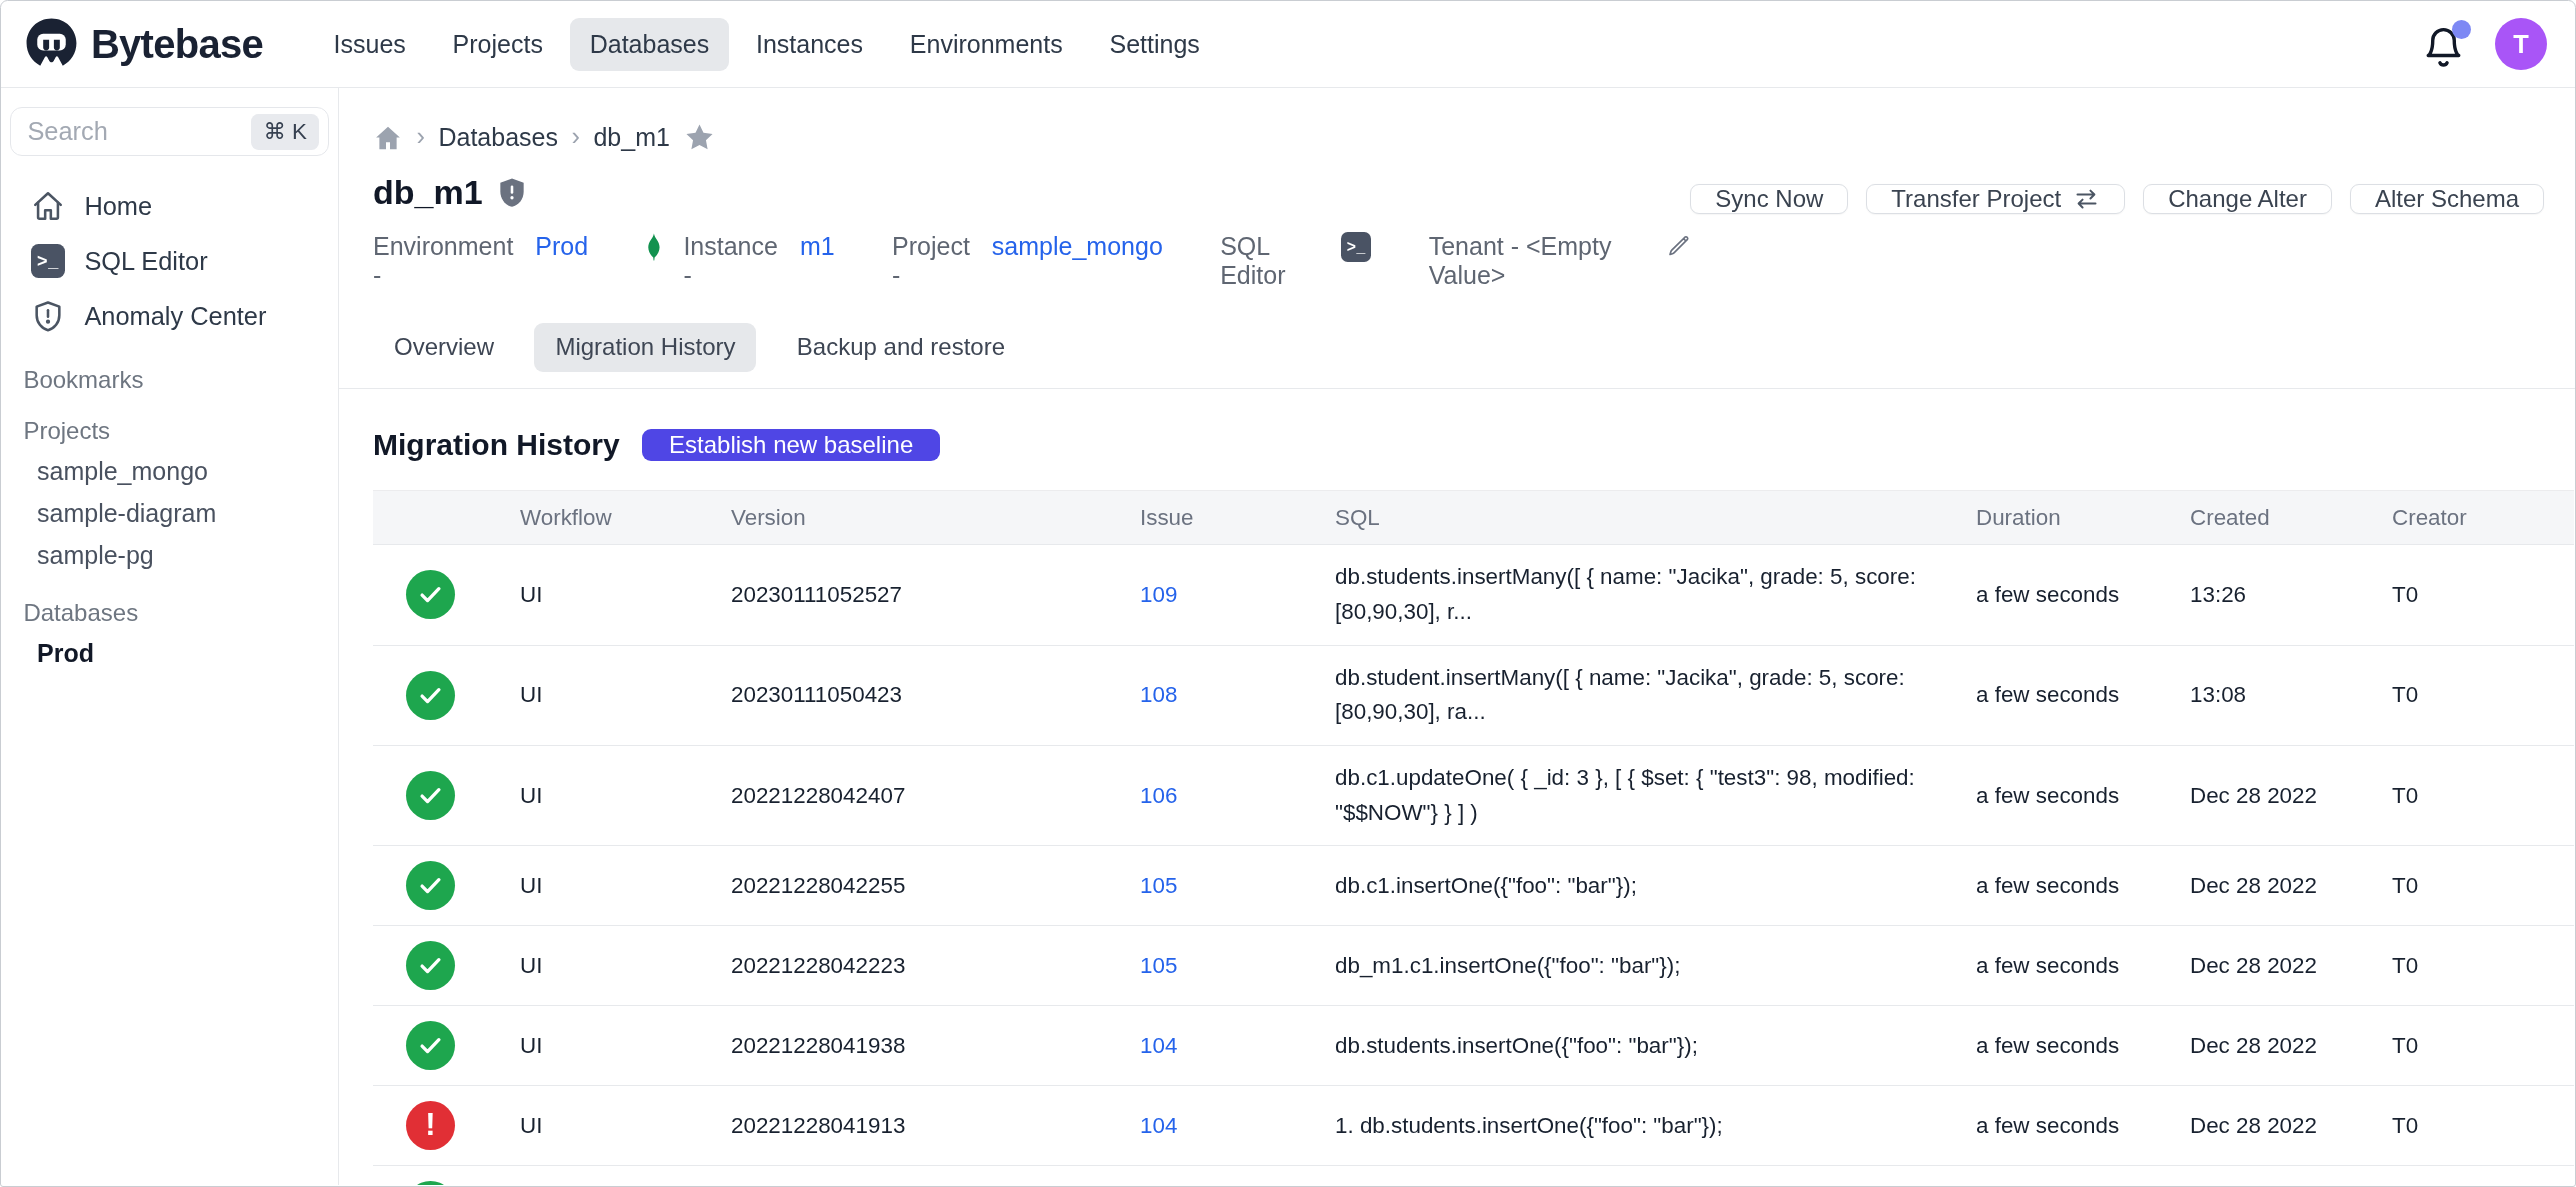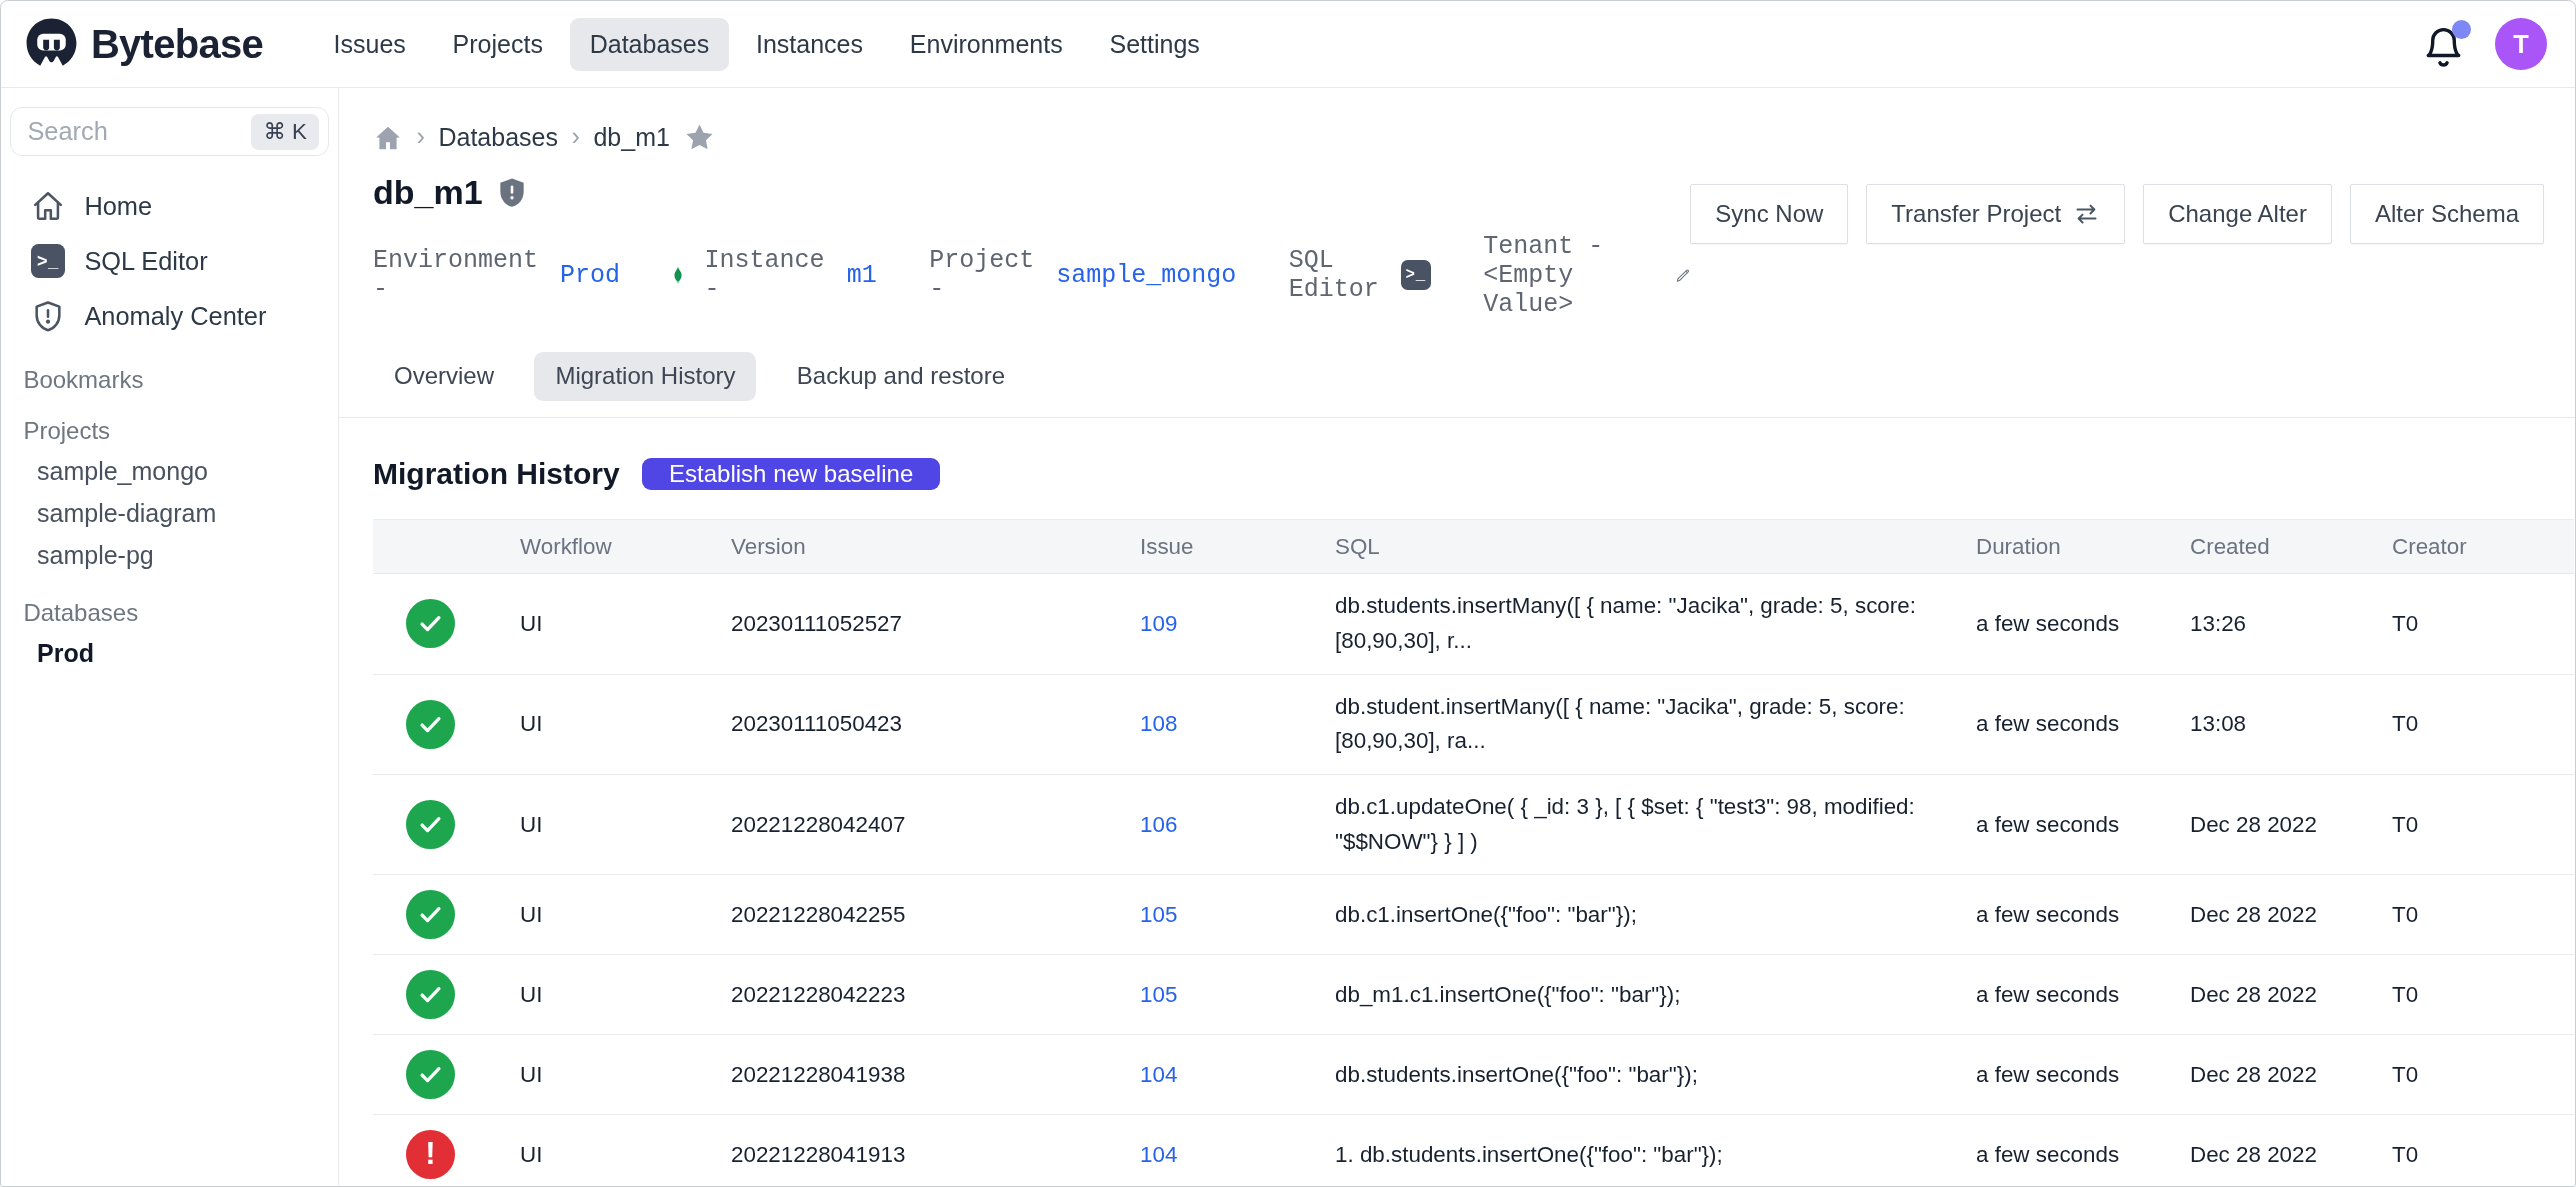--- a/index.html
+++ b/index.html
@@ -84,30 +84,30 @@
   .crumb-sep { color: #9ca3af; font-size: 25.4px; padding-bottom: 3px; }
   .crumb { font-size: 25px; color: #2e3948; cursor: pointer; }
   .crumb.current { cursor: default; }
   .star { width: 33px; height: 33px; cursor: pointer; }
 
   
   .page-head { display: flex; justify-content: space-between; align-items: flex-start; margin-top: 19.4px; }
   .title-row { display: flex; align-items: center; gap: 15px; }
   .page-title { font-size: 34px; font-weight: 700; color: #111827; }
   .title-shield { width: 28px; height: 31px; }
-  .meta-row { display: flex; align-items: center; gap: 22px; margin-top: 19.4px; font-size: 25px; font-family: Liberation Mono, monospace; }
+  .meta-row { display: flex; align-items: flex-start; gap: 22px; margin-top: 19.4px; font-size: 25px; }
   .meta-label { color: #5f6672; }
   .meta-link { color: #2563eb; cursor: pointer; }
   .meta-gap { width: 16.4px; }
   .leaf-icon { width: 19.4px; height: 30px; }
   .pencil-icon { width: 27px; height: 27px; cursor: pointer; }
   .actions { display: flex; gap: 18px; margin-top: 10.5px; }
   .btn {
-    background: #fff; border: 1.5px solid #dcdfe4; border-radius: 2px;
-    font-size: 24px; color: #3a4350; padding: 15px 24px; cursor: pointer;
+    background: #fff; border: 1.5px solid #dcdfe4; border-radius: 9px;
+    font-size: 24px; color: #3a4350; padding: 0 24px; cursor: pointer;
     font-family: "Liberation Sans", sans-serif; display: flex; align-items: center; gap: 12px;
     box-shadow: 0 0.7px 1.5px rgba(0,0,0,0.04); white-space: nowrap;
   }
   .btn svg { width: 27px; height: 27px; }
 
   
   .tabs { display: flex; align-items: center; gap: 19.4px; margin-top: 33px; padding-bottom: 16.4px; }
   .tab { font-size: 24px; color: #3e4654; padding: 10.5px 21px; border-radius: 9px; cursor: pointer; white-space: nowrap; }
   .tab.active { background: #e6e8eb; }
   .tab-divider { border-bottom: 0.7px solid #e7e9ec; margin: 0 -31px 0 -34px; }

